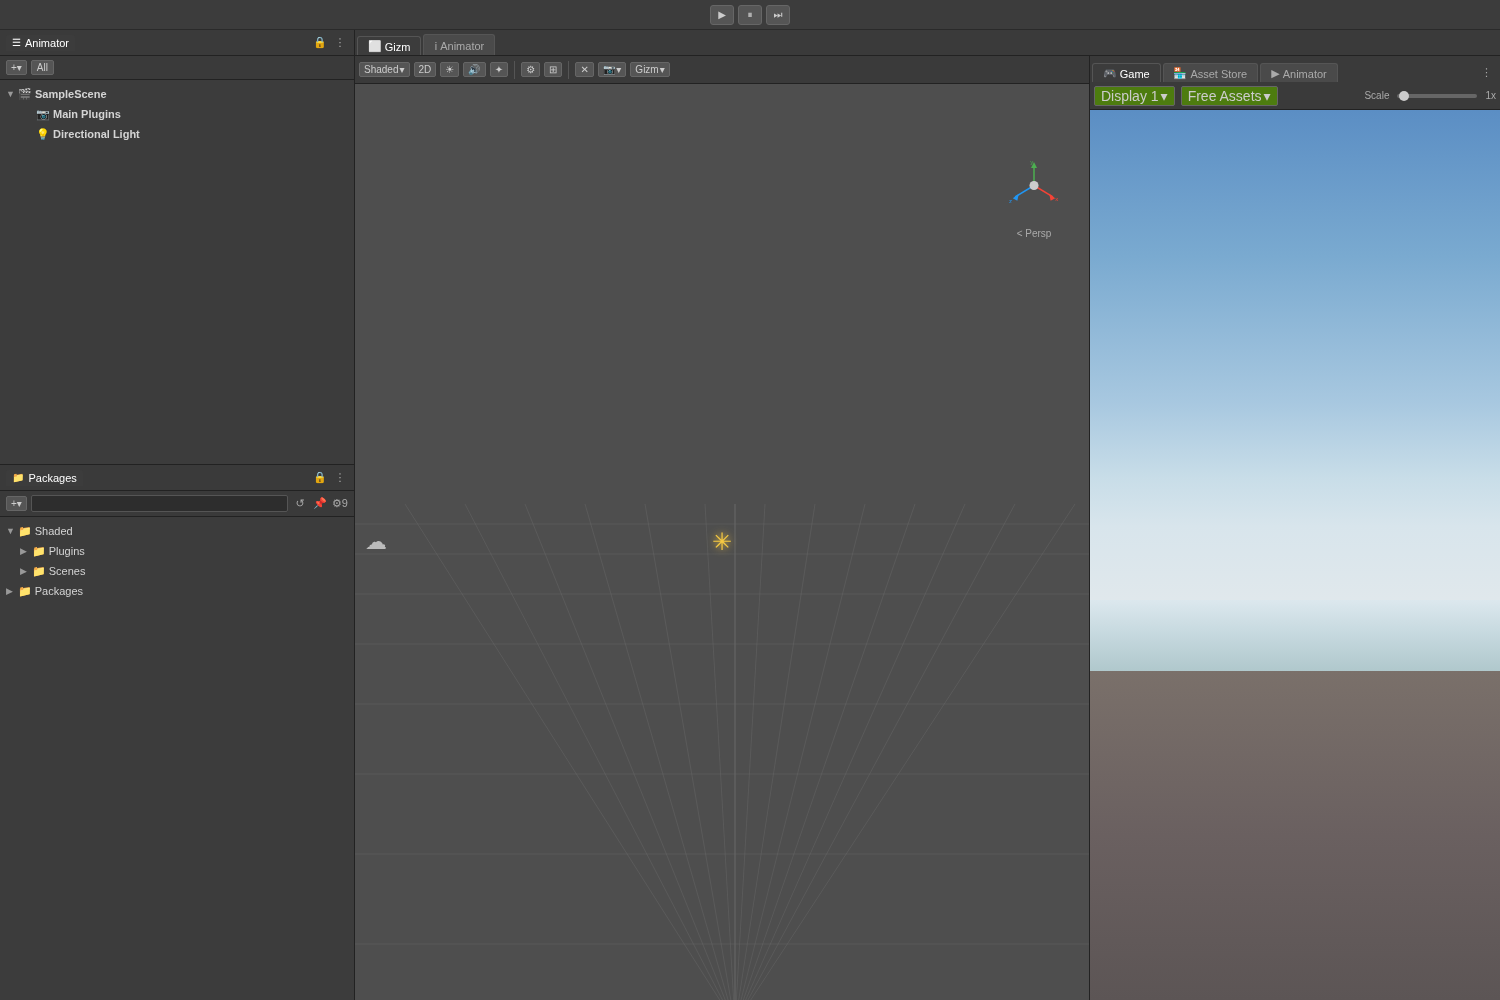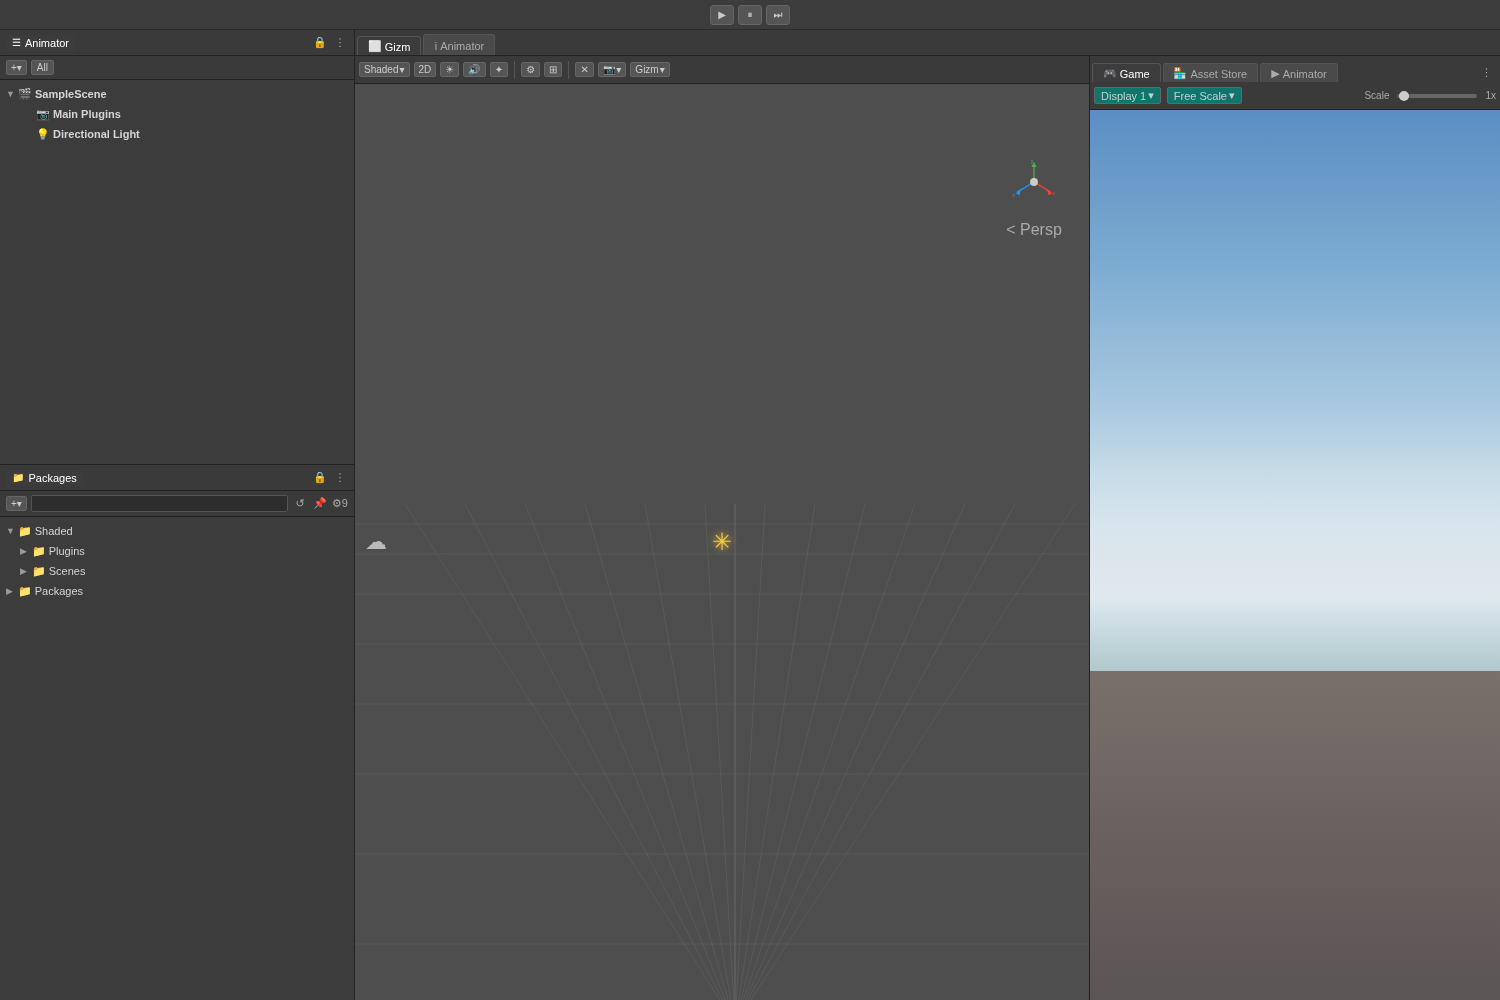--- a/index.html
+++ b/index.html
@@ -313,21 +313,21 @@
       position: absolute;
       top: 75px;
       right: 20px;
       width: 70px;
       height: 80px;
       display: flex;
       flex-direction: column;
       align-items: center;
     }
     .persp-label {
-      font-size: 16px;
+      font-size: 10px;
       color: #aaa;
       margin-top: 16px;
     }
 
     
     .sun-icon {
       position: absolute;
       top: 50%;
       left: 50%;
       transform: translate(-50%, -50%);
@@ -390,25 +390,25 @@
       margin-left: auto;
       display: flex;
       align-items: center;
       gap: 4px;
     }
     .game-dropdown {
       display: flex;
       align-items: center;
       gap: 2px;
       padding: 1px 6px;
-      background: #0f766e;
+      background: #4d7c0f;
       border: 1px solid #666;
       border-radius: 2px;
       cursor: pointer;
-      font-size: 11px;
+      font-size: 14px;
       color: #ccc;
     }
     .game-content {
       flex: 1;
       position: relative;
       overflow: hidden;
     }
     
     .game-sky {
       width: 100%;
@@ -699,21 +699,21 @@
           </div>
           <div class="tab-more">⋮</div>
         </div>
 
         <div class="game-toolbar">
           <div class="game-dropdown">
             <span>Display 1</span>
             <span>▾</span>
           </div>
           <div class="game-dropdown">
-            <span>Free Scale</span>
+            <span>Free Assets</span>
             <span>▾</span>
           </div>
           <div class="game-toolbar-right">
             <div class="scale-control">
               <span>Scale</span>
               <div class="scale-slider">
                 <div class="scale-thumb"></div>
               </div>
               <span>1x</span>
             </div>

